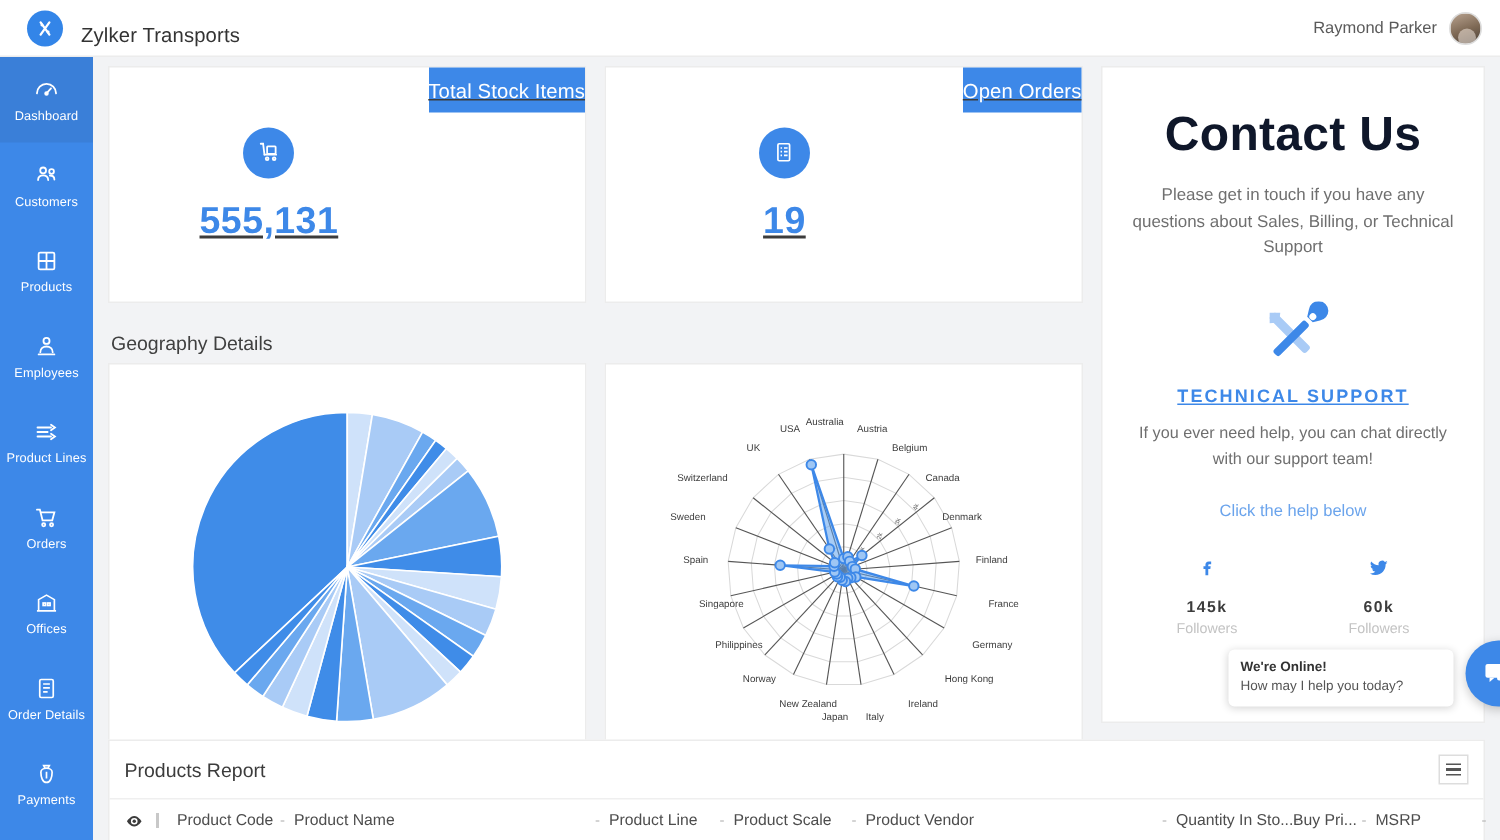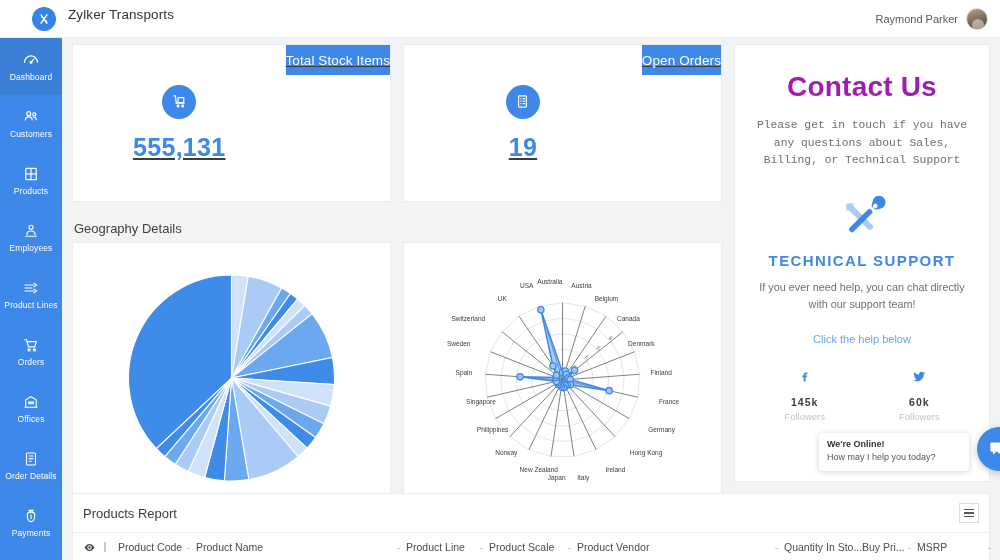--- a/index.html
+++ b/index.html
@@ -12,21 +12,21 @@
   }
   .app { position:relative; width:1000px; height:560px; }
 
   
   .topbar {
     position:absolute; left:0; top:0; width:1000px; height:38px;
     background:#ffffff; display:flex; align-items:center;
     border-bottom:1px solid #ececec;
     z-index:6;
   }
-  .logo-wrap { display:flex; align-items:flex-start; padding-left:32px; }
+  .logo-wrap { display:flex; align-items:flex-end; padding-left:18px; }
   .logo-circle {
     width:24px; height:24px; border-radius:50%;
     background:#3385e8; display:flex; align-items:center; justify-content:center;
     color:#fff; font-size:14px; font-weight:bold; line-height:1;
   }
   .brand { margin-left:12px; font-size:13.5px; color:#333; letter-spacing:.1px; }
   .user-area { margin-left:auto; display:flex; align-items:center; padding-right:12px; }
   .user-name { font-size:11px; color:#5a5a5a; margin-right:8px; }
   .avatar {
     width:22px; height:22px; border-radius:50%;
@@ -75,24 +75,24 @@
   .geo-title { position:absolute; left:12px; top:183px; font-size:13px; color:#404040; }
   .chart-row { position:absolute; left:10px; top:204px; width:650px; height:278px; display:flex; gap:12px; }
   .chart-card { flex:1; background:#fff; border:1px solid #ececec; position:relative; overflow:hidden; }
 
   
   .contact-card {
     position:absolute; left:672px; top:6px; width:256px; height:438px;
     background:#fff; border:1px solid #ececec; padding:26px 18px 0 18px;
     text-align:center; overflow:visible;
   }
-  .contact-title { font-size:28px; color:#a21caf; font-weight:bold; margin-bottom:14px; letter-spacing:.2px; }
-  .contact-sub { font-size:11.3px; color:#6f6f6f; line-height:1.55;font-family:Liberation Mono, monospace; }
+  .contact-title { font-size:32px; color:#0f172a; font-weight:bold; margin-bottom:14px; letter-spacing:.2px; }
+  .contact-sub { font-size:11.3px; color:#6f6f6f; line-height:1.55; }
   .wrench { margin:26px auto 10px auto; width:52px; height:46px; }
-  .tech-title { font-size:15px; color:#3d88e8; font-weight:bold; letter-spacing:1.4px; margin-bottom:10px; }
+  .tech-title { font-size:12px; color:#3d88e8; font-weight:bold; letter-spacing:1.4px; margin-bottom:10px;text-decoration:underline; }
   .tech-sub { font-size:10.8px; color:#6f6f6f; line-height:1.6; }
   .help-link { font-size:11px; color:#6ba4ec; margin-top:20px; }
   .socials { display:flex; justify-content:center; gap:74px; margin-top:24px; }
   .social { display:flex; flex-direction:column; align-items:center; }
   .social svg { width:15px; height:15px; fill:#3d88e8; }
   .social-count { font-size:10.5px; font-weight:bold; color:#3c3c3c; letter-spacing:1px; margin-top:8px; }
   .social-label { font-size:9.5px; color:#c3c3c3; margin-top:3px; }
 
   
   .chat-bubble {

